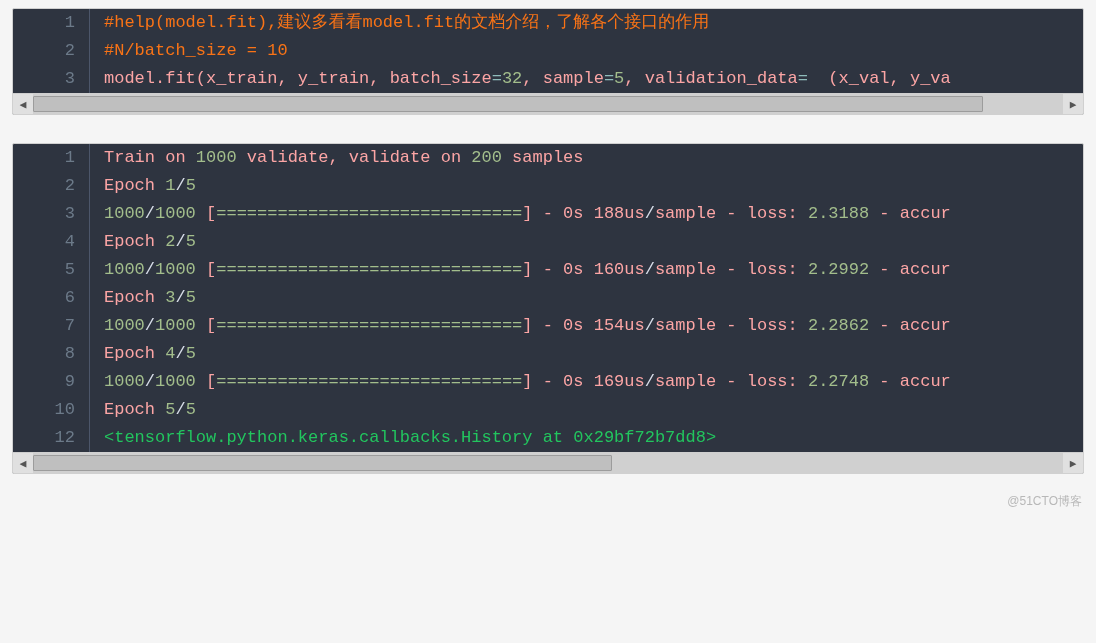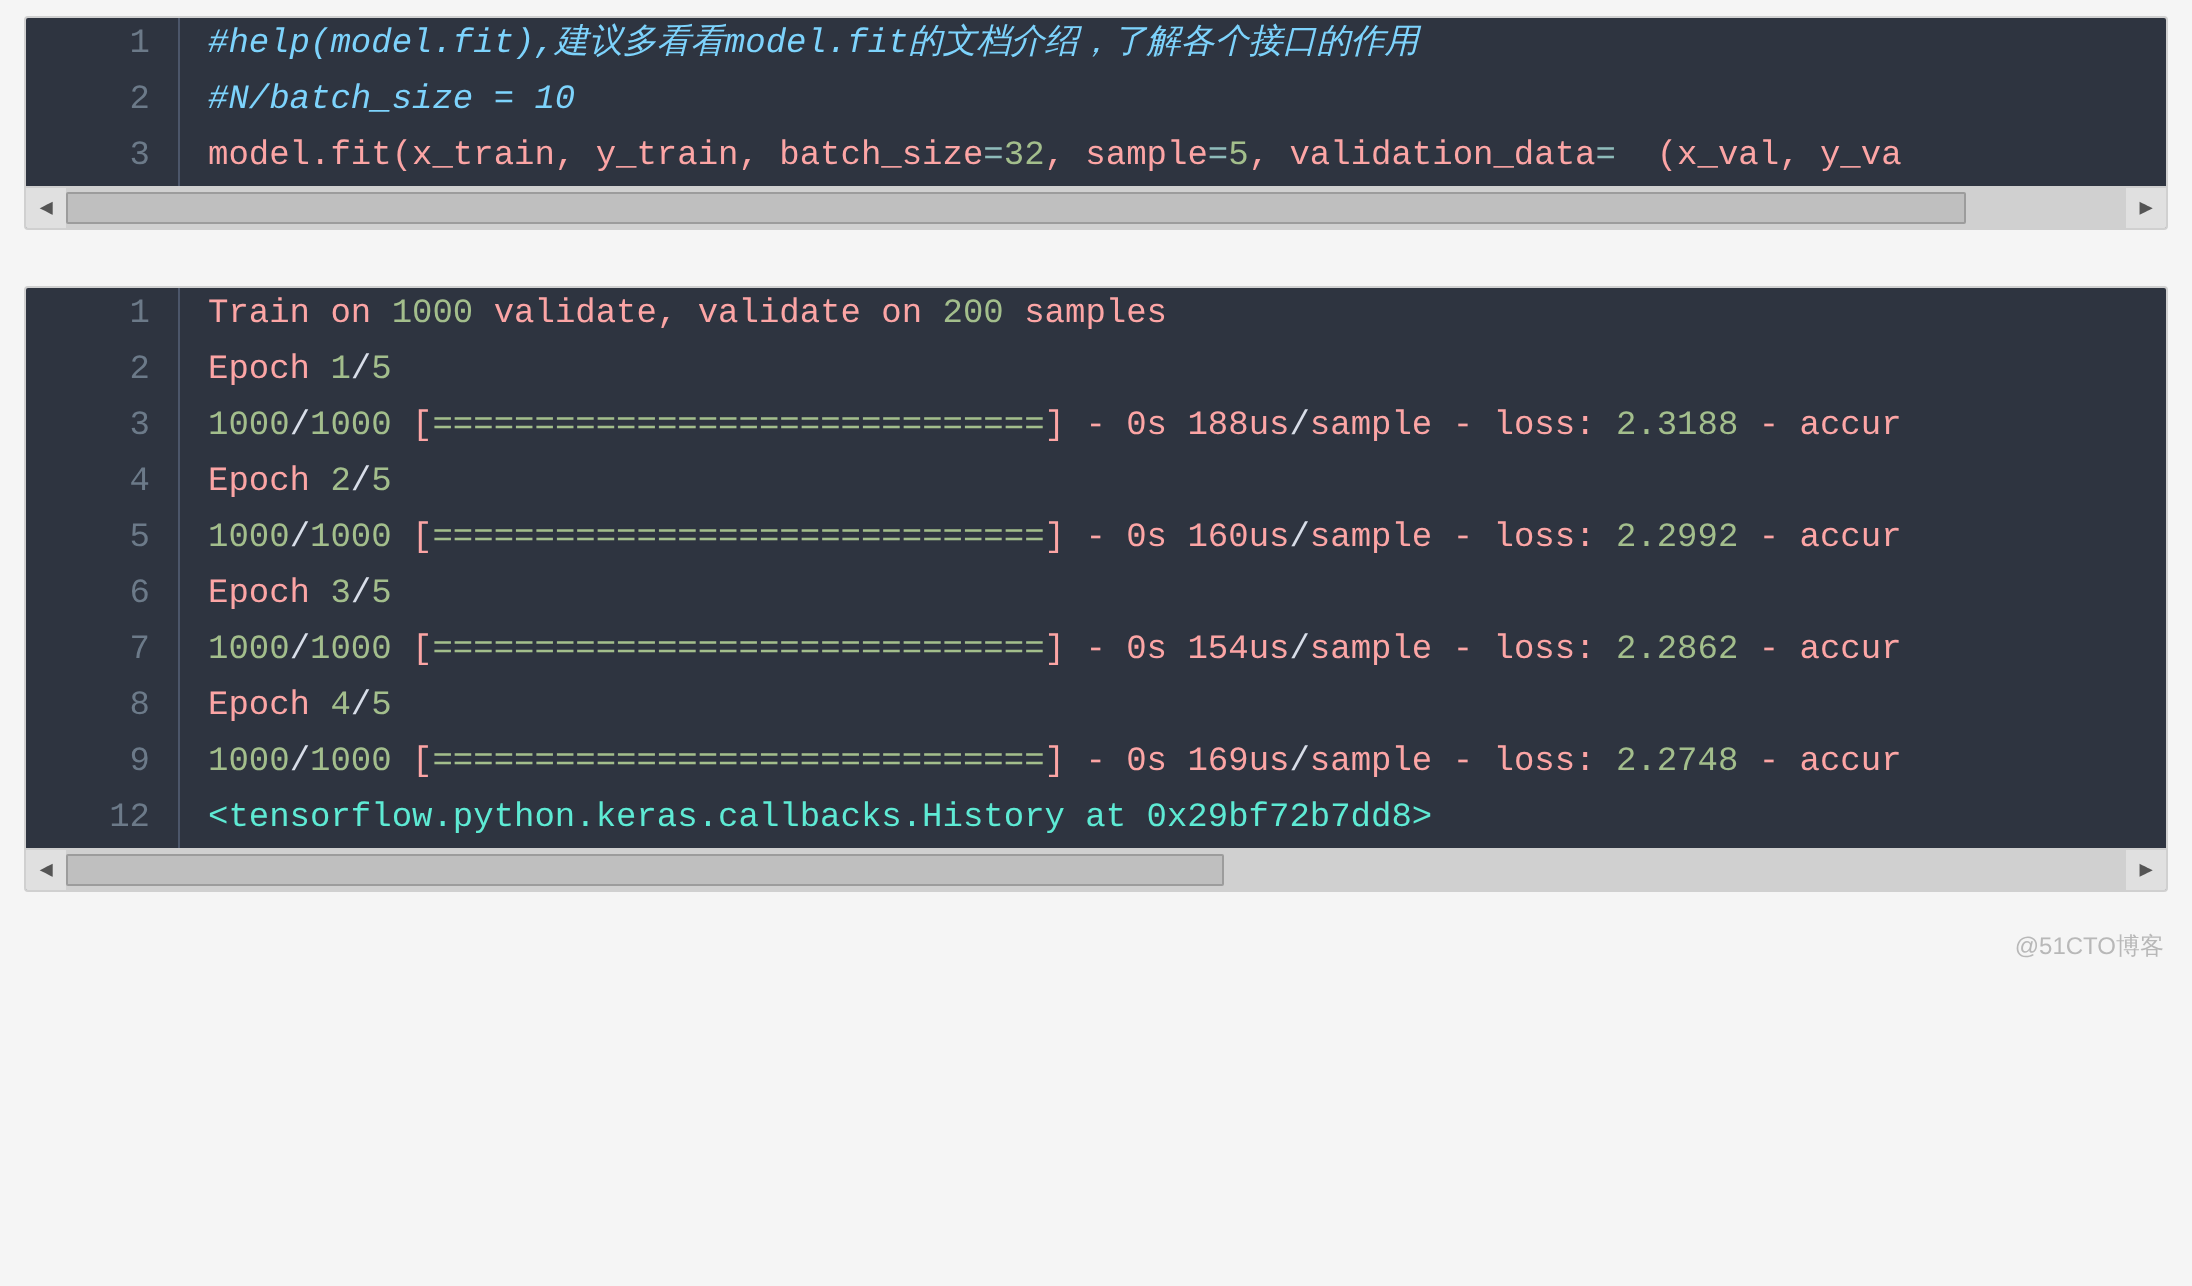--- a/index.html
+++ b/index.html
@@ -21,27 +21,27 @@
     border-right:1px solid #4c566a;
     user-select:none;
   }
   .code-cell {
     flex:1 1 auto;
     padding-left:14px;
     white-space:pre;
     overflow:hidden;
     color:#d8dee9;
   }
-  .comment { color:#7dd3fc; font-style:italic; }
+  .comment { color:#f97316; }
   .ident   { color:#fca5a5; }
   .op      { color:#d8dee9; }
   .eq      { color:#8fbcbb; }
   .num     { color:#a3be8c; }
   .prog    { color:#a3be8c; }
-  .str     { color:#5eead4;text-align:center; }
+  .str     { color:#22c55e;text-align:center; }
 
   
   .hscroll {
     display:flex;
     align-items:center;
     height:20px;
     background:#e8e8e8;
     border-top:1px solid #cfcfcf;
   }
   .hs-btn {
@@ -137,20 +137,24 @@
         </div>
         <div class="code-row">
           <div class="gutter">8</div>
           <div class="code-cell"><span class="ident">Epoch </span><span class="num">4</span><span class="op">/</span><span class="num">5</span></div>
         </div>
         <div class="code-row">
           <div class="gutter">9</div>
           <div class="code-cell"><span class="num">1000</span><span class="op">/</span><span class="num">1000</span><span class="ident"> [</span><span class="prog">==============================</span><span class="ident">] - 0s 169us</span><span class="op">/</span><span class="ident">sample - loss: </span><span class="num">2.2748</span><span class="ident"> - accur</span></div>
         </div>
         <div class="code-row">
+          <div class="gutter">10</div>
+          <div class="code-cell"><span class="ident">Epoch </span><span class="num">5</span><span class="op">/</span><span class="num">5</span></div>
+        </div>
+        <div class="code-row">
           <div class="gutter">12</div>
           <div class="code-cell"><span class="str">&lt;tensorflow.python.keras.callbacks.History at 0x29bf72b7dd8&gt;</span></div>
         </div>
       </div>
   <div class="hscroll">
     <div class="hs-btn">◀</div>
     <div class="hs-track">
       <div class="hs-thumb" id="b2-thumb" style="left: 0%; width: 56%;"></div>
     </div>
     <div class="hs-btn">▶</div>

